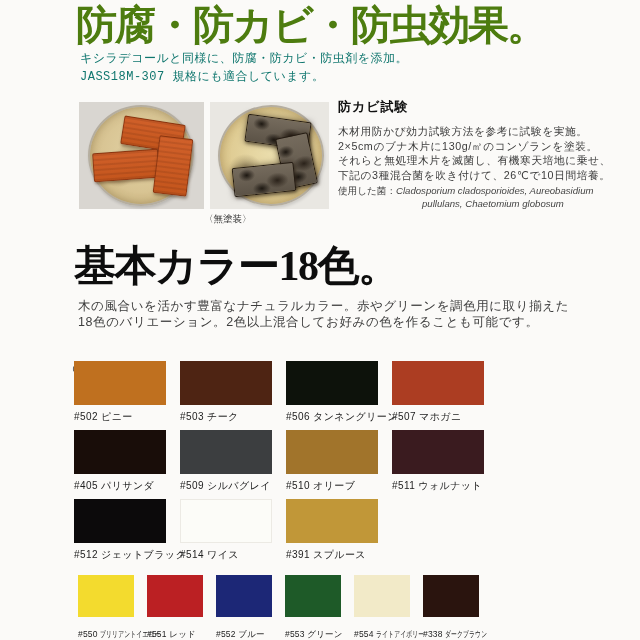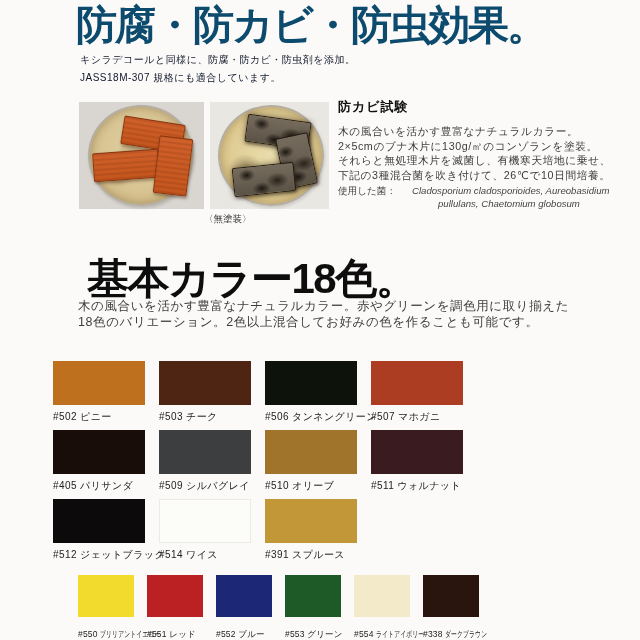--- a/index.html
+++ b/index.html
@@ -7,26 +7,26 @@
   .page {
     position:relative; width:640px; height:640px;
     background:#FBFAF8;
     font-family:"Liberation Sans","DejaVu Sans",sans-serif;
     color:#222;
   }
   
   .effects-title {
     position:absolute; left:76px; top:0px; margin:0;
     font-size:41px; line-height:50px; font-weight:bold;
-    letter-spacing:-2px; color:#0c4a6e; white-space:nowrap;
+    letter-spacing:-2px; color:#4d7c0f; white-space:nowrap;
   }
   .effects-sub {
     position:absolute; left:80px; top:51px;
-    font-size:10px; line-height:17.5px; letter-spacing:0.5px;
-    color:#0f172a; white-space:nowrap;
+    font-size:12px; line-height:17.5px; letter-spacing:0.5px;
+    color:#0f766e; white-space:nowrap;font-family:Liberation Mono, monospace;
   }
   
   .photo { position:absolute; top:102px; height:107px; }
   .photo-a { left:79px;  width:125px; background:#D9D6D1; }
   .photo-b { left:210px; width:119px; background:#E9E7E2; }
   .dish {
     position:absolute; border-radius:50%;
     border:2px solid #B5AEA0;
   }
   .photo-a .dish {
@@ -73,40 +73,40 @@
   .test-block { position:absolute; left:338px; top:98px; width:270px; }
   .test-heading {
     margin:0 0 8px 0; font-size:13px; font-weight:bold; color:#111;
     letter-spacing:1px;
   }
   .method-line {
     font-size:10.7px; line-height:14.6px; letter-spacing:0.6px;
     color:#3B3B3B; white-space:nowrap;
   }
   .fungi { margin-top:3px; font-size:9.6px; line-height:12.4px; color:#444; white-space:nowrap; }
-  .fungi .species { font-style:italic;margin-left:16px; }
+  .fungi .species { font-style:italic; }
   .fungi-line2 { padding-left:84px; }
   
   .colors-title {
-    position:absolute; left:74px; top:240px; margin:13px;
+    position:absolute; left:74px; top:240px; margin:0;
     font-size:42px; line-height:52px; font-weight:bold;
-    letter-spacing:-1.5px; color:#0D0D0D; white-space:nowrap;
+    letter-spacing:-1.5px; color:#0D0D0D; white-space:nowrap;font-family:Liberation Serif, serif;
   }
   .colors-desc {
     position:absolute; left:78px; top:299px;
     font-size:12.5px; line-height:15.8px; letter-spacing:0.6px;
     color:#3D3D3D; white-space:nowrap;
   }
   .group-label {
     position:absolute; left:72px; top:360px;
     font-size:12px; color:#222; letter-spacing:0.5px;
   }
   .grid { position:absolute; display:grid; }
   .grid-basic {
-    left:53px; top:361px;
+    left:74px; top:361px;
     grid-template-columns:repeat(4, 92px);
     column-gap:14px; row-gap:6px;
   }
   .grid-mix {
     left:78px; top:575px;
     grid-template-columns:repeat(6, 56px);
     column-gap:13px;
   }
   .cell { position:relative; }
   .grid-basic .sw { width:92px; height:44px; }
@@ -147,21 +147,21 @@
       <div class="wb wb-raw" style="left:60px; top:28px; width:31px; height:50px; transform:rotate(-12deg);"></div>
       <div class="wb wb-raw" style="left:13px; top:58px; width:60px; height:27px; transform:rotate(-6deg);"></div>
     </div>
   </div>
 
   <div class="photo-caption cap-b">〈無塗装〉</div>
 
   <div class="test-block">
     <h3 class="test-heading">防カビ試験</h3>
     <div id="method-lines">
-        <div class="method-line">木の風合いを活かす豊富なナチュラルカラー。</div>
+        <div class="method-line">木材用防かび効力試験方法を参考に試験を実施。</div>
         <div class="method-line">2×5cmのブナ木片に130g/㎡のコンゾランを塗装。</div>
         <div class="method-line">それらと無処理木片を滅菌し、有機寒天培地に乗せ、</div>
         <div class="method-line">下記の3種混合菌を吹き付けて、26℃で10日間培養。</div>
       </div>
     <div class="fungi">
       <div>
         <span>使用した菌：</span><span class="species">Cladosporium cladosporioides, Aureobasidium</span>
       </div>
       <div class="fungi-line2 species">pullulans, Chaetomium globosum</div>
     </div>

